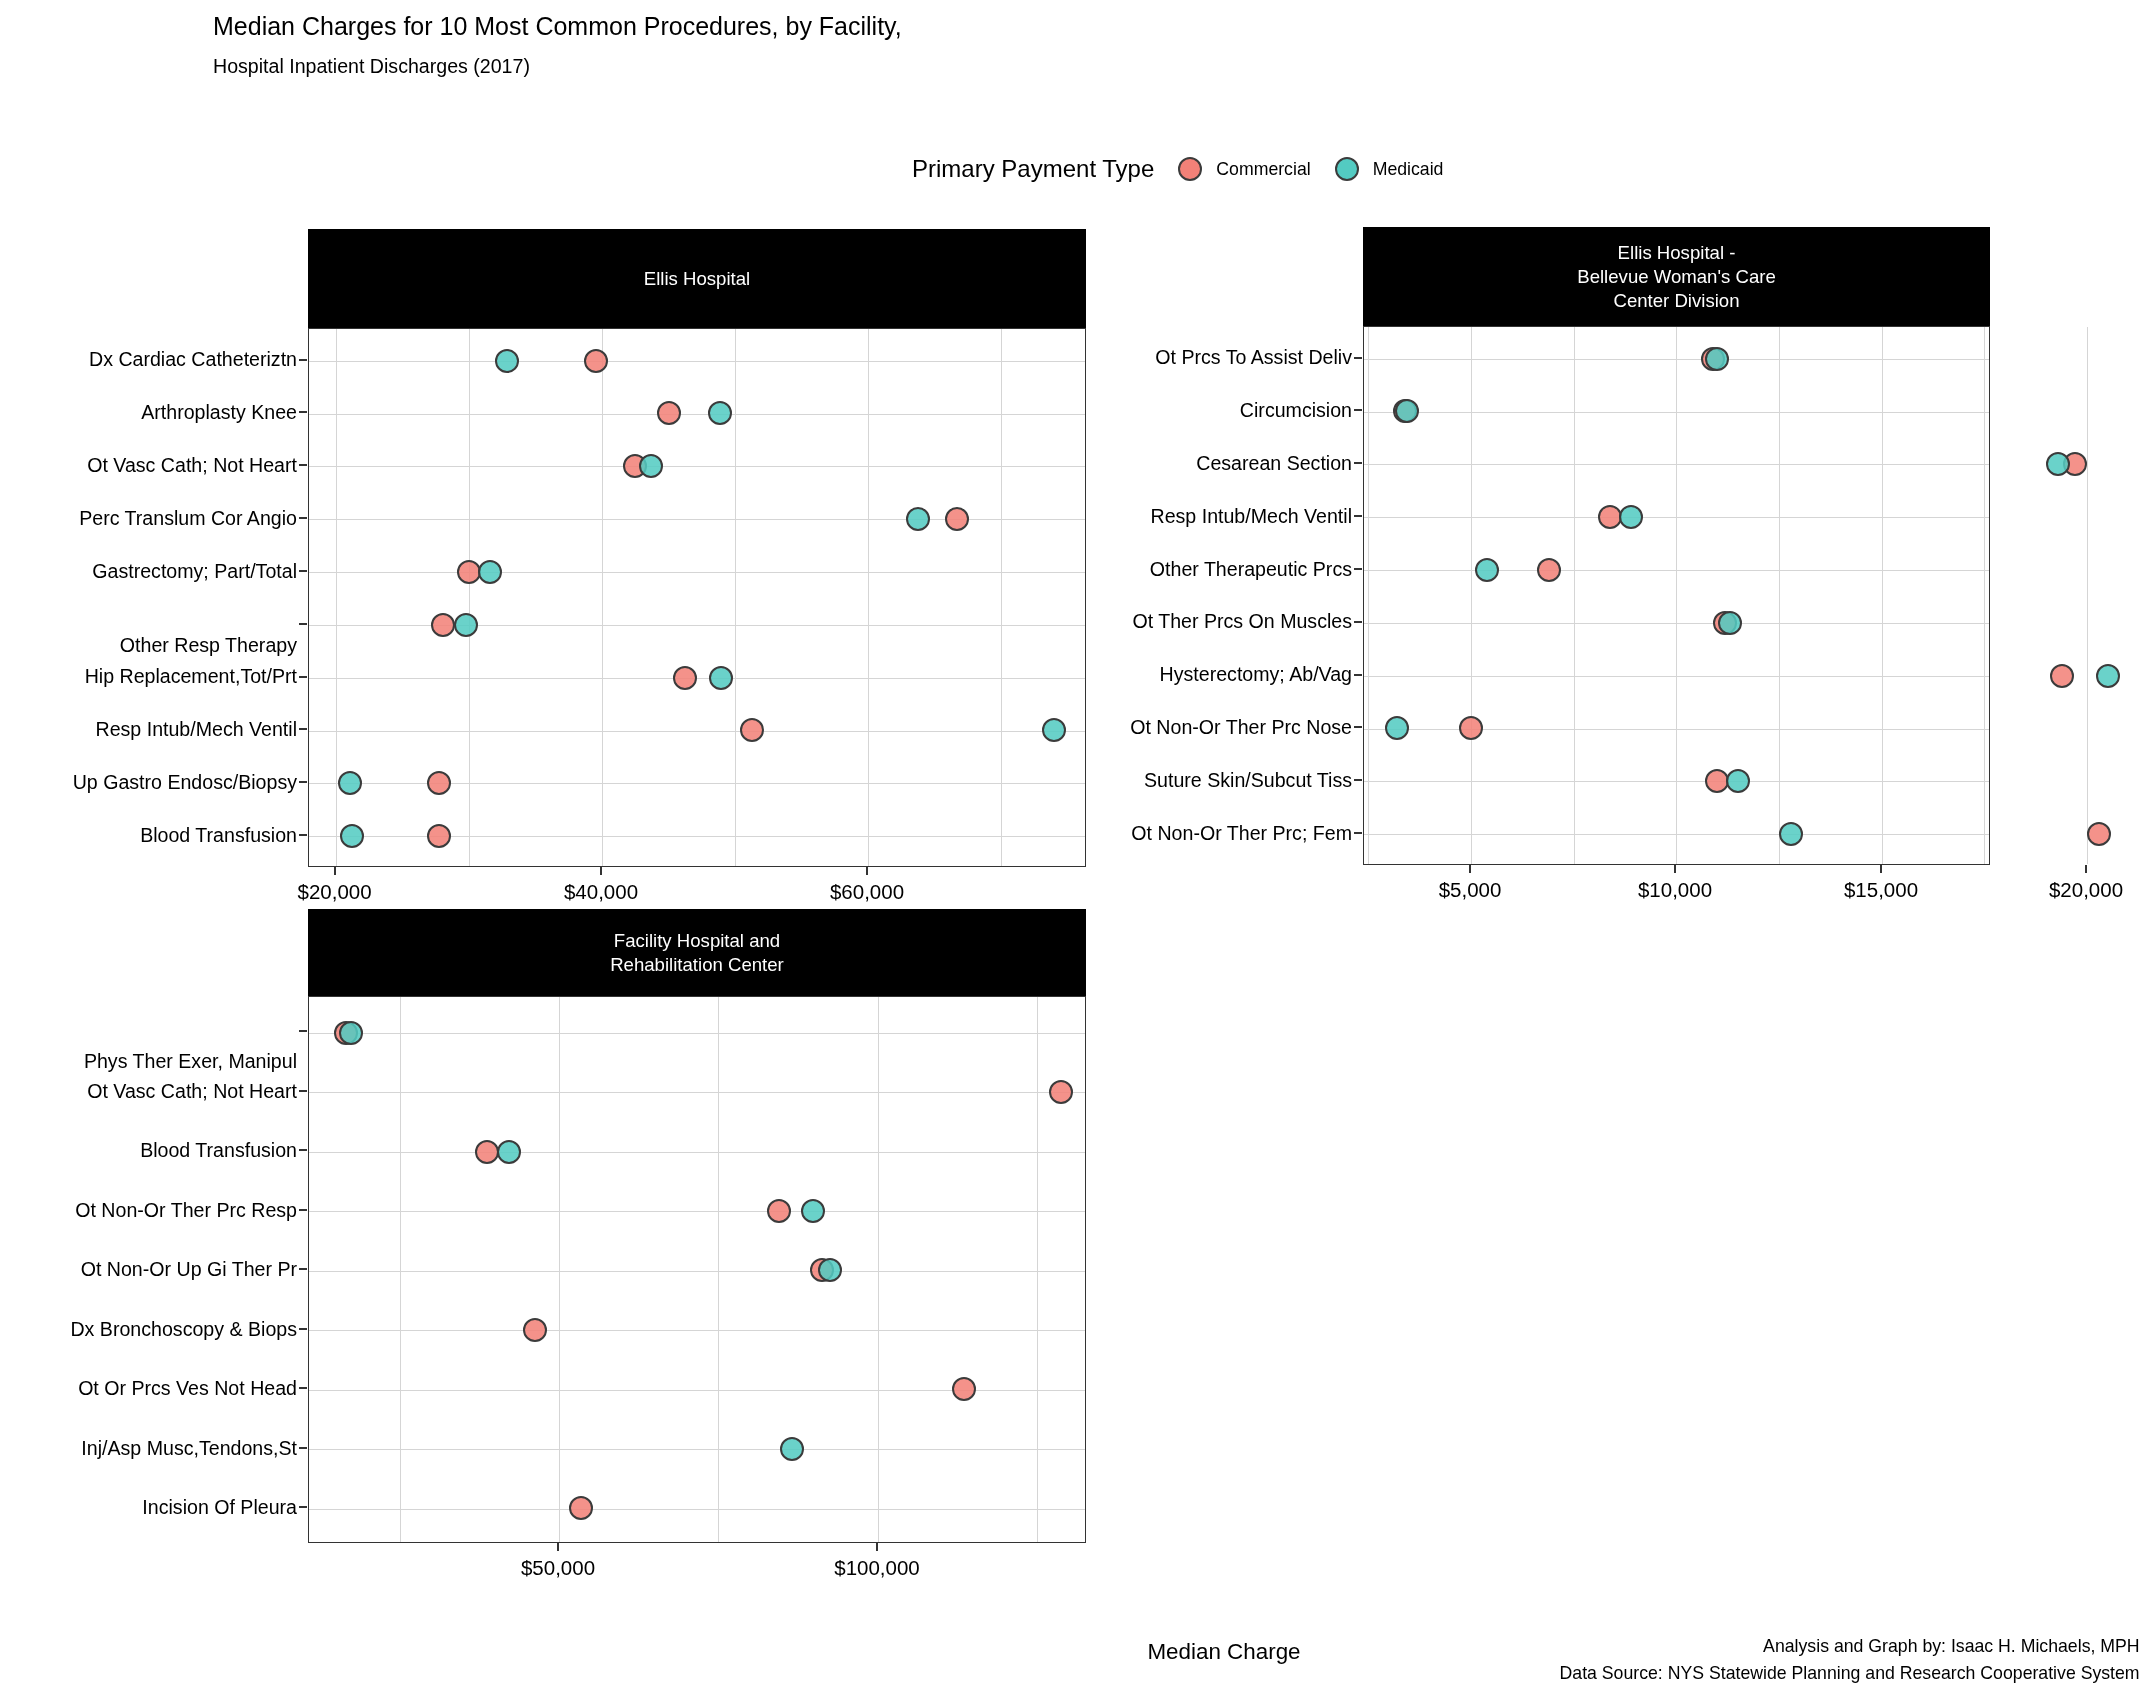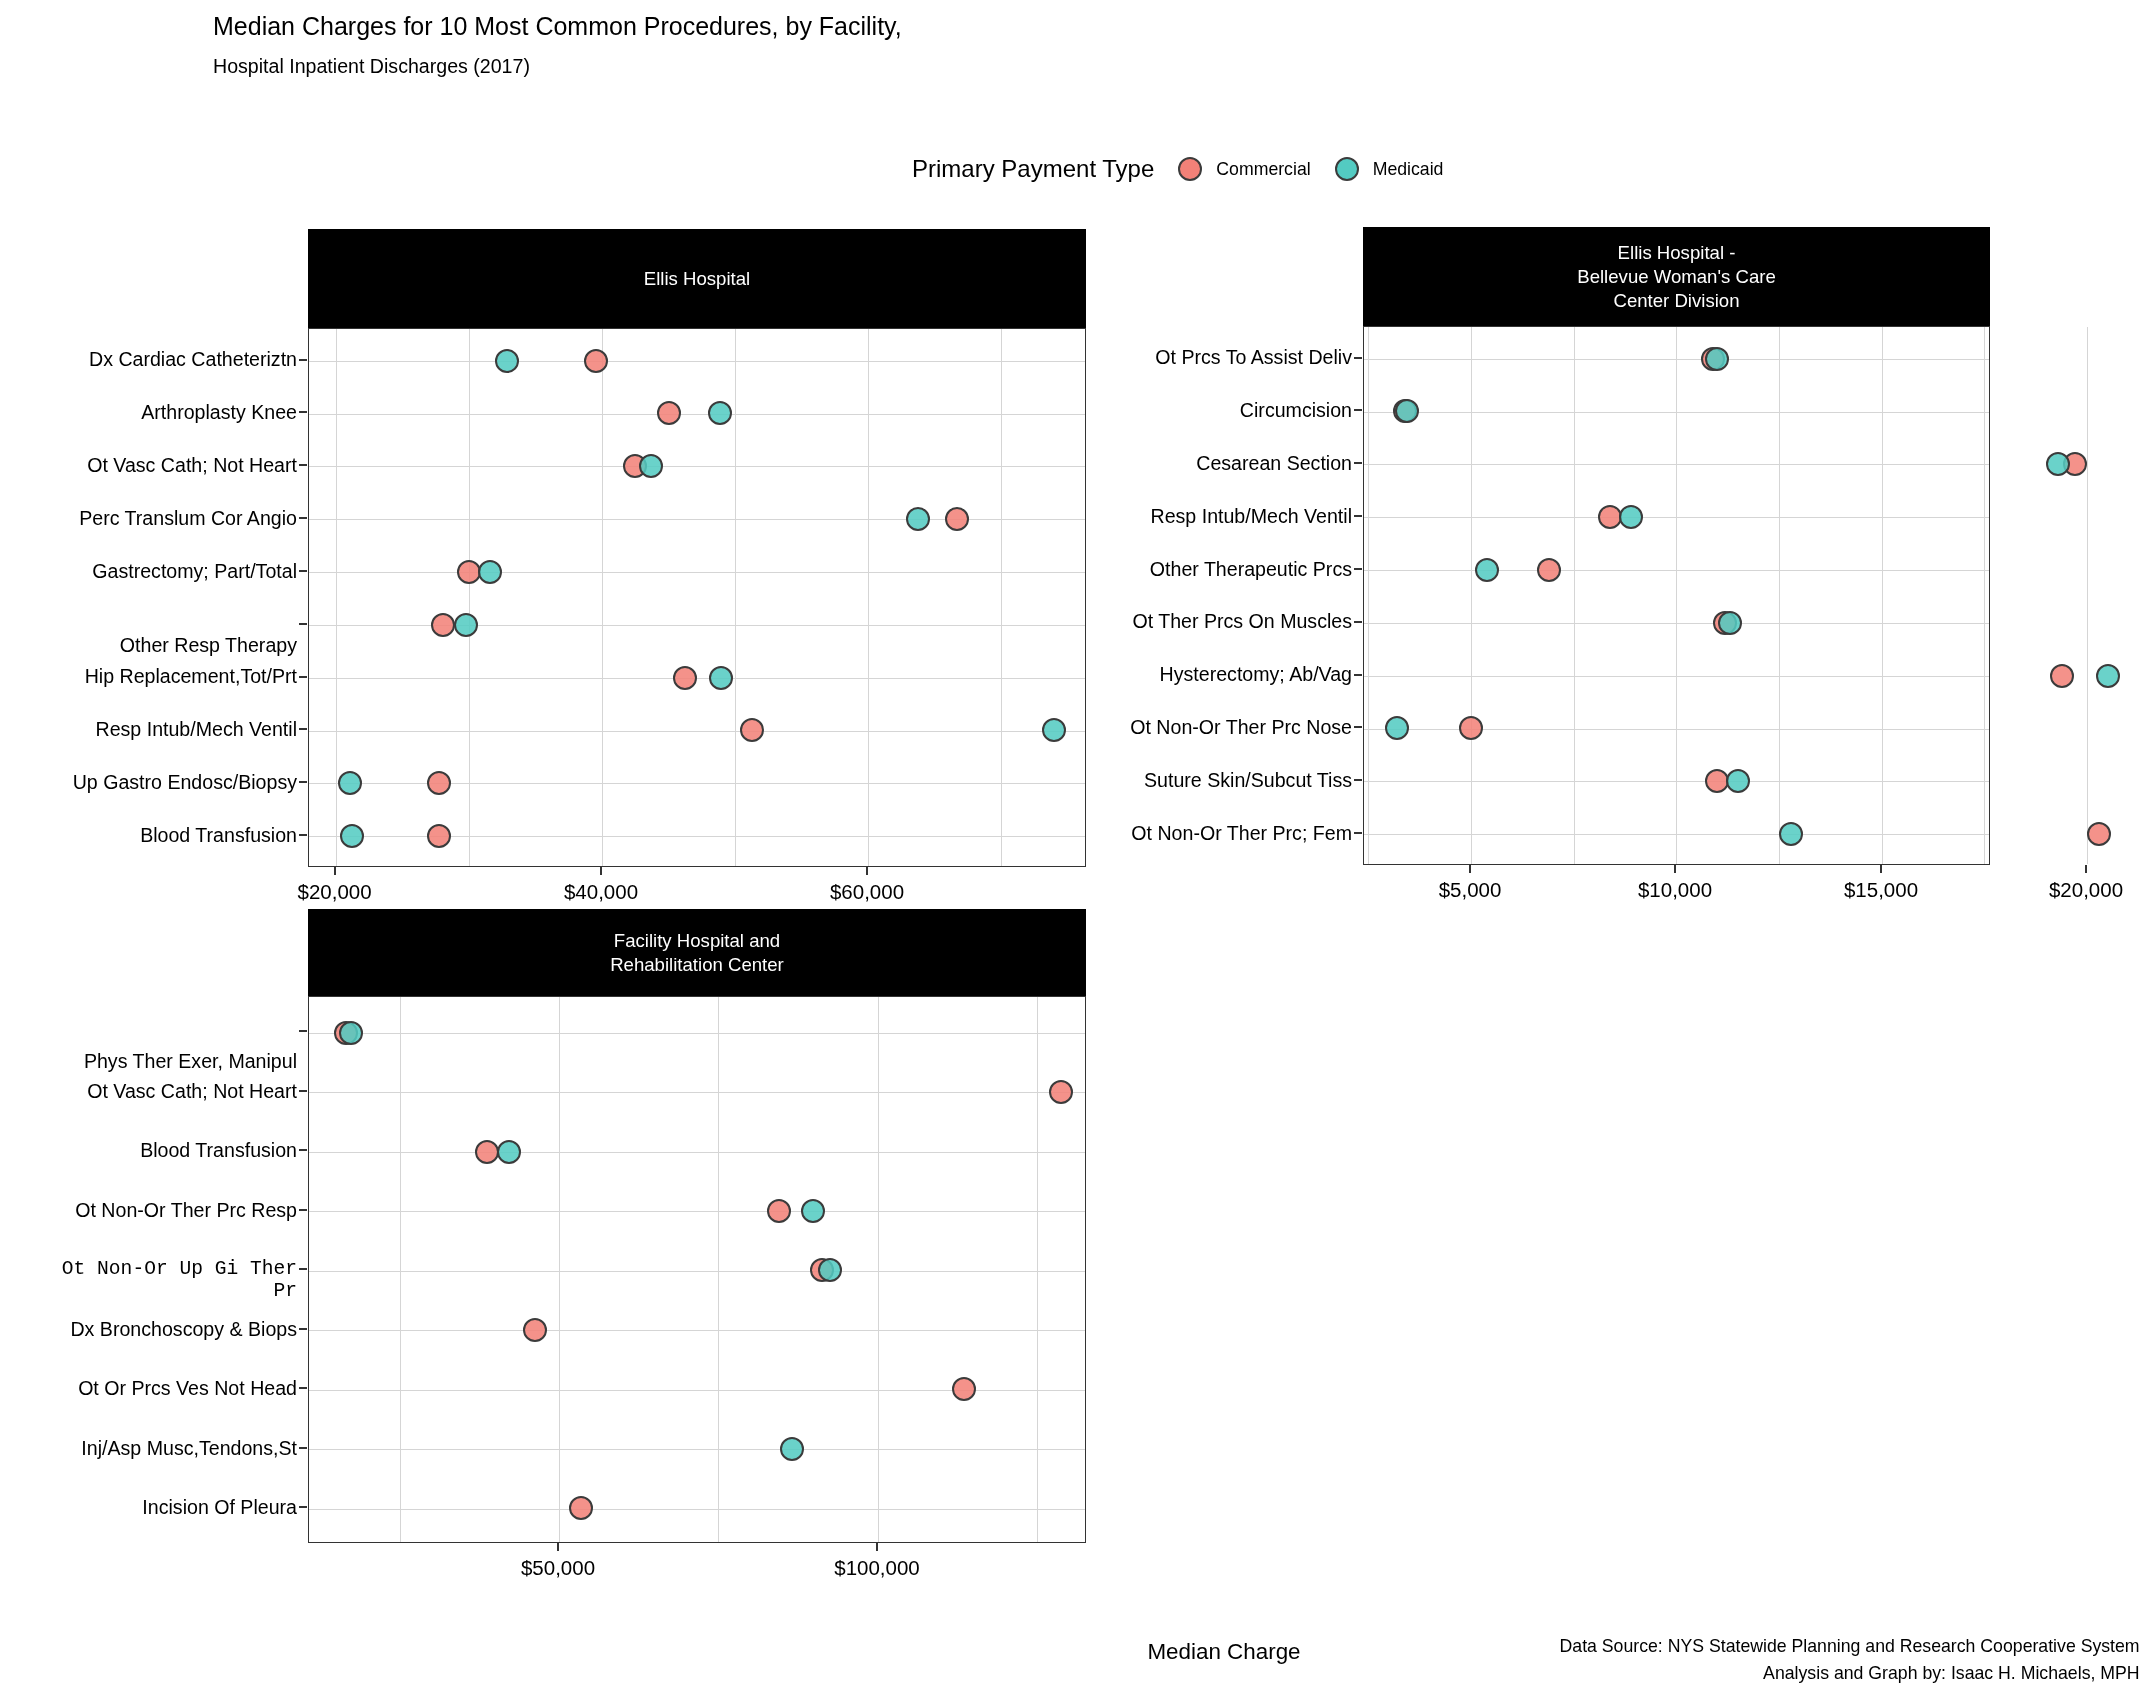--- a/index.html
+++ b/index.html
@@ -232,36 +232,36 @@
       </div>
       <div class="ytick" style="left: -9.3px; top: 121px;"></div>
       <div class="ylabel" style="left: -277px; top: 111px; margin-top: 30px;">Phys Ther Exer, Manipul</div>
       <div class="ytick" style="left: -9.3px; top: 181px;"></div>
       <div class="ylabel" style="left: -277px; top: 171px;">Ot Vasc Cath; Not Heart</div>
       <div class="ytick" style="left: -9.3px; top: 240px;"></div>
       <div class="ylabel" style="left: -277px; top: 230px;">Blood Transfusion</div>
       <div class="ytick" style="left: -9.3px; top: 300px;"></div>
       <div class="ylabel" style="left: -277px; top: 290px;">Ot Non-Or Ther Prc Resp</div>
       <div class="ytick" style="left: -9.3px; top: 359px;"></div>
-      <div class="ylabel" style="left: -277px; top: 349px; font-family: Liberation Mono, monospace;">Ot Non-Or Up Gi Ther Pr</div>
+      <div class="ylabel" style="left: -277px; top: 349px;">Ot Non-Or Up Gi Ther Pr</div>
       <div class="ytick" style="left: -9.3px; top: 419px;"></div>
       <div class="ylabel" style="left: -277px; top: 409px;">Dx Bronchoscopy &amp; Biops</div>
       <div class="ytick" style="left: -9.3px; top: 478px;"></div>
       <div class="ylabel" style="left: -277px; top: 468px;">Ot Or Prcs Ves Not Head</div>
       <div class="ytick" style="left: -9.3px; top: 538px;"></div>
       <div class="ylabel" style="left: -277px; top: 528px;">Inj/Asp Musc,Tendons,St</div>
       <div class="ytick" style="left: -9.3px; top: 597px;"></div>
       <div class="ylabel" style="left: -277px; top: 587px;">Incision Of Pleura</div>
       <div class="xtick" style="left: 249px; top: 634px;"></div>
       <div class="xticklabel" style="left: 250px; top: 647px;">$50,000</div>
       <div class="xtick" style="left: 568px; top: 634px;"></div>
       <div class="xticklabel" style="left: 569px; top: 647px;">$100,000</div>
     </div>
 
   <div class="x-axis-title">Median Charge</div>
 
   <div class="caption">
+    <div>Analysis and Graph by: Isaac H. Michaels, MPH</div>
     <div>Data Source: NYS Statewide Planning and Research Cooperative System</div>
-    <div>Analysis and Graph by: Isaac H. Michaels, MPH</div>
   </div>
 
 </div>
 
 
 </body></html>

